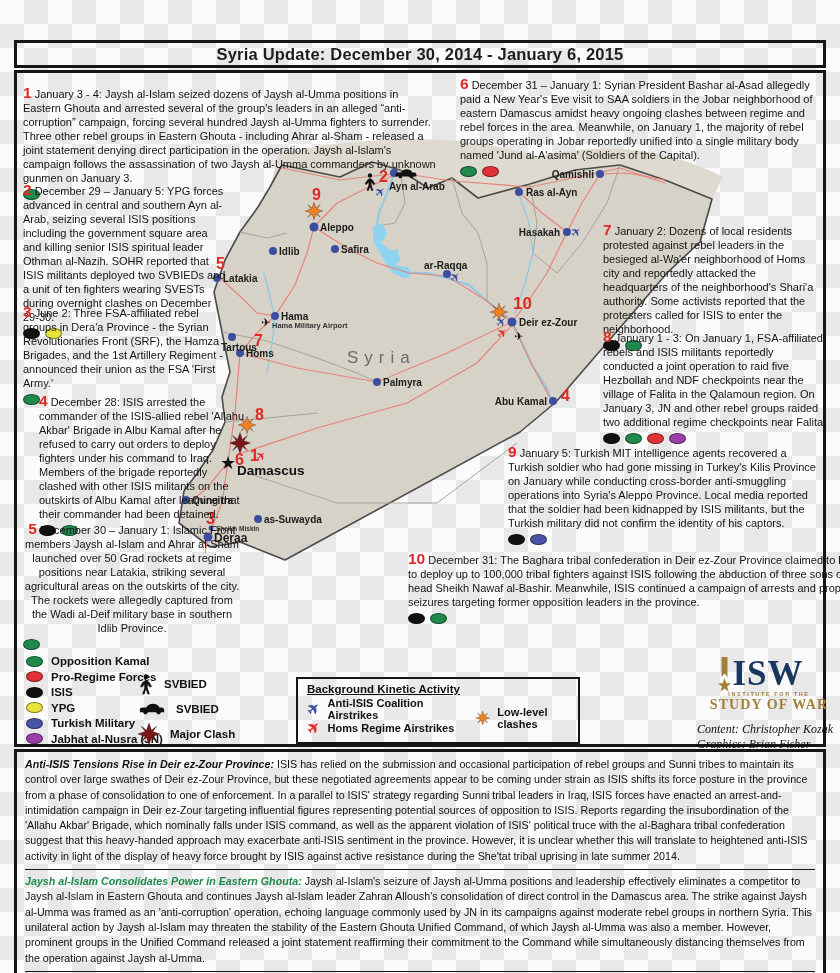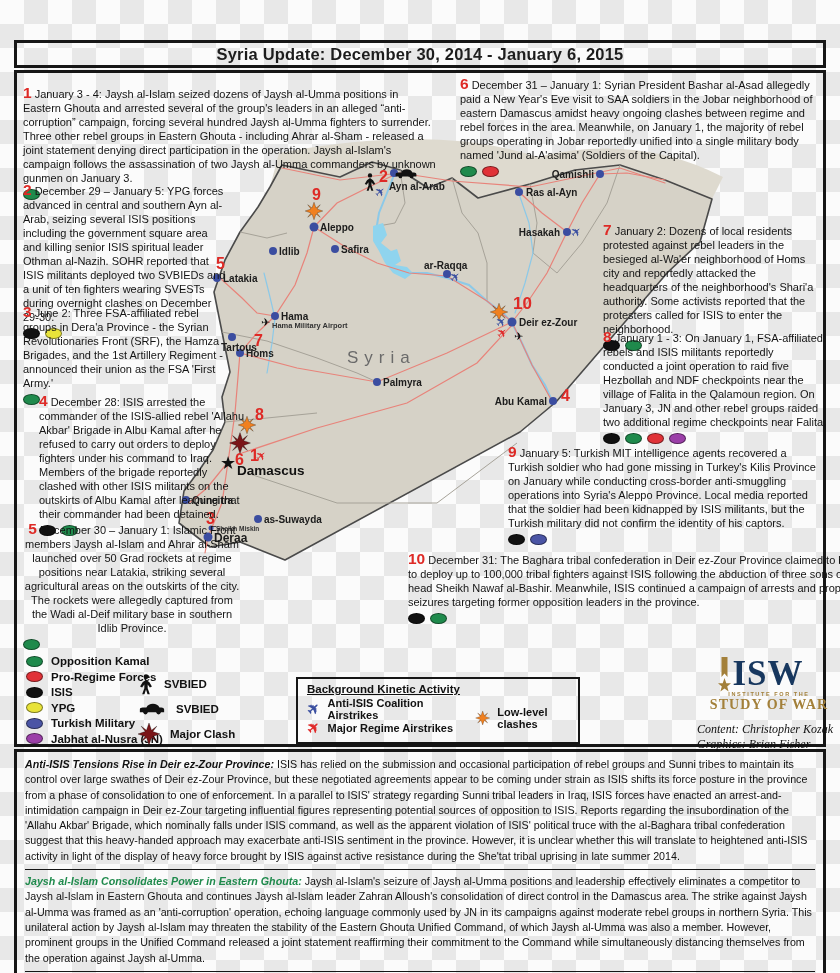--- a/index.html
+++ b/index.html
@@ -328,21 +328,21 @@
     <div class="kinetic">
       <div class="kinetic-title">Background Kinetic Activity</div>
       <div class="kinetic-grid">
         <div class="kin-left">
           <div class="kin-row">
             <span class="jet jet-blue">✈</span>
             <span>Anti-ISIS Coalition Airstrikes</span>
           </div>
           <div class="kin-row">
             <span class="jet jet-red">✈</span>
-            <span>Major Regime Airstrikes</span>
+            <span>Homs Regime Airstrikes</span>
           </div>
         </div>
         <div class="kin-right">
           <svg width="20" height="20" viewBox="-12 -12 24 24">
               <use href="#burst" class="burst-orange"></use>
             </svg>
           <span>Low-level clashes</span>
         </div>
       </div>
     </div>

